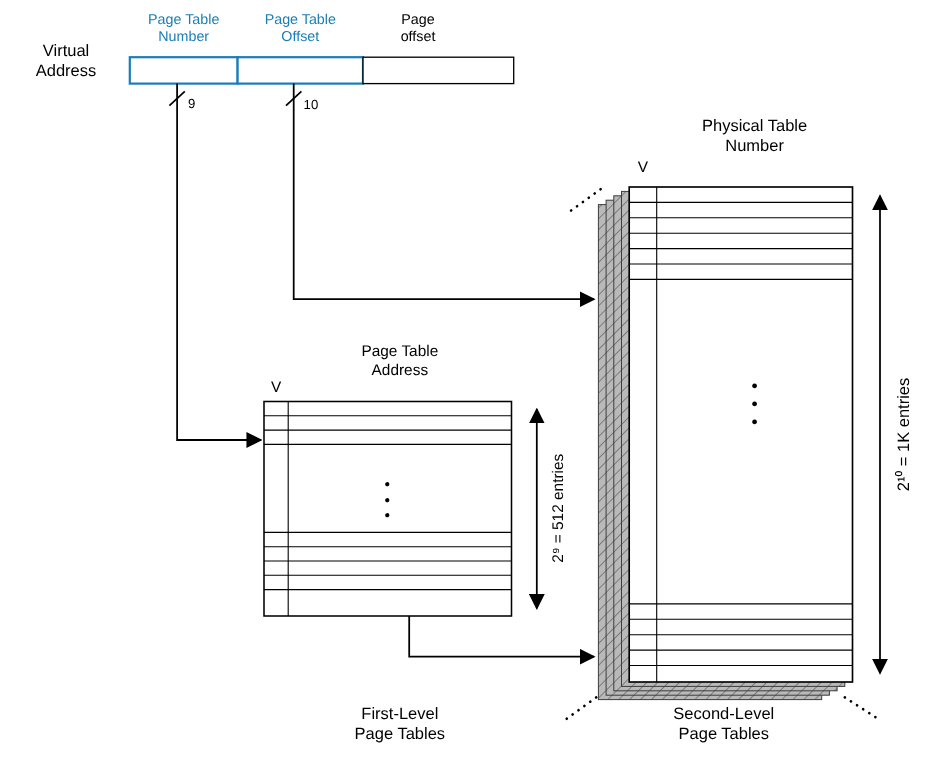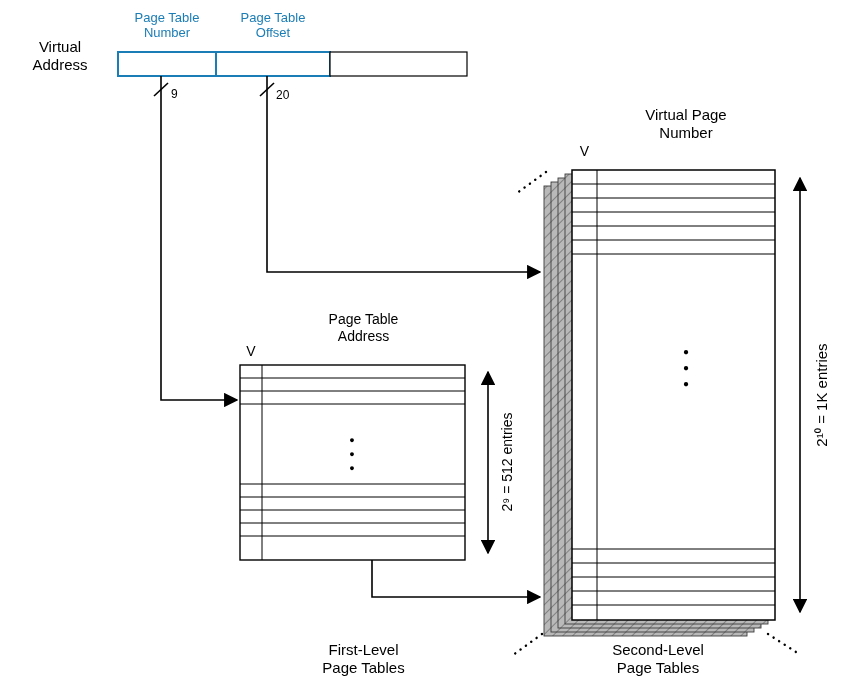--- a/index.html
+++ b/index.html
@@ -128,42 +128,44 @@
 
   <div class="lbl big" style="left:8px;top:38px;width:104px;text-align:center;">Virtual
 Address</div>
 
   <div class="lbl blue" style="left:117px;top:10px;width:100px;">Page Table
 Number</div>
 
   <div class="lbl blue" style="left:216px;top:10px;width:114px;">Page Table
 Offset</div>
 
+  <div class="lbl" style="left:330px;top:10px;width:100px;">Page
+offset</div>
 
   <div class="lbl bits" style="left:171px;top:87px;width:20px;">9</div>
 
-  <div class="lbl bits" style="left:276px;top:88px;width:24px;">20</div>
+  <div class="lbl bits" style="left:276px;top:88px;width:24px;">10</div>
 
   <div class="lbl med" style="left:240px;top:343px;width:22px;">V</div>
 
   <div class="lbl med" style="left:262px;top:311px;width:203px;">Page Table
 Address</div>
 
   <div class="lbl dots" style="left:340px;top:433px;width:24px;">●
 ●
 ●</div>
 
   <div class="lbl med rot" style="left:397px;top:453px;">2⁹ = 512 entries</div>
 
   <div class="lbl big" style="left:251px;top:641px;width:225px;">First-Level
 Page Tables</div>
 
   <div class="lbl med" style="left:572px;top:143px;width:25px;">V</div>
 
-  <div class="lbl big" style="left:597px;top:106px;width:178px;">Virtual Page
+  <div class="lbl big" style="left:597px;top:106px;width:178px;">Physical Table
 Number</div>
 
   <div class="lbl dots dots-lg" style="left:674px;top:344px;width:24px;">●
 ●
 ●</div>
 
   <div class="lbl big rot" style="left:712px;top:386px;">2¹⁰ = 1K entries</div>
 
   <div class="lbl big" style="left:558px;top:641px;width:200px;">Second-Level
 Page Tables</div>

